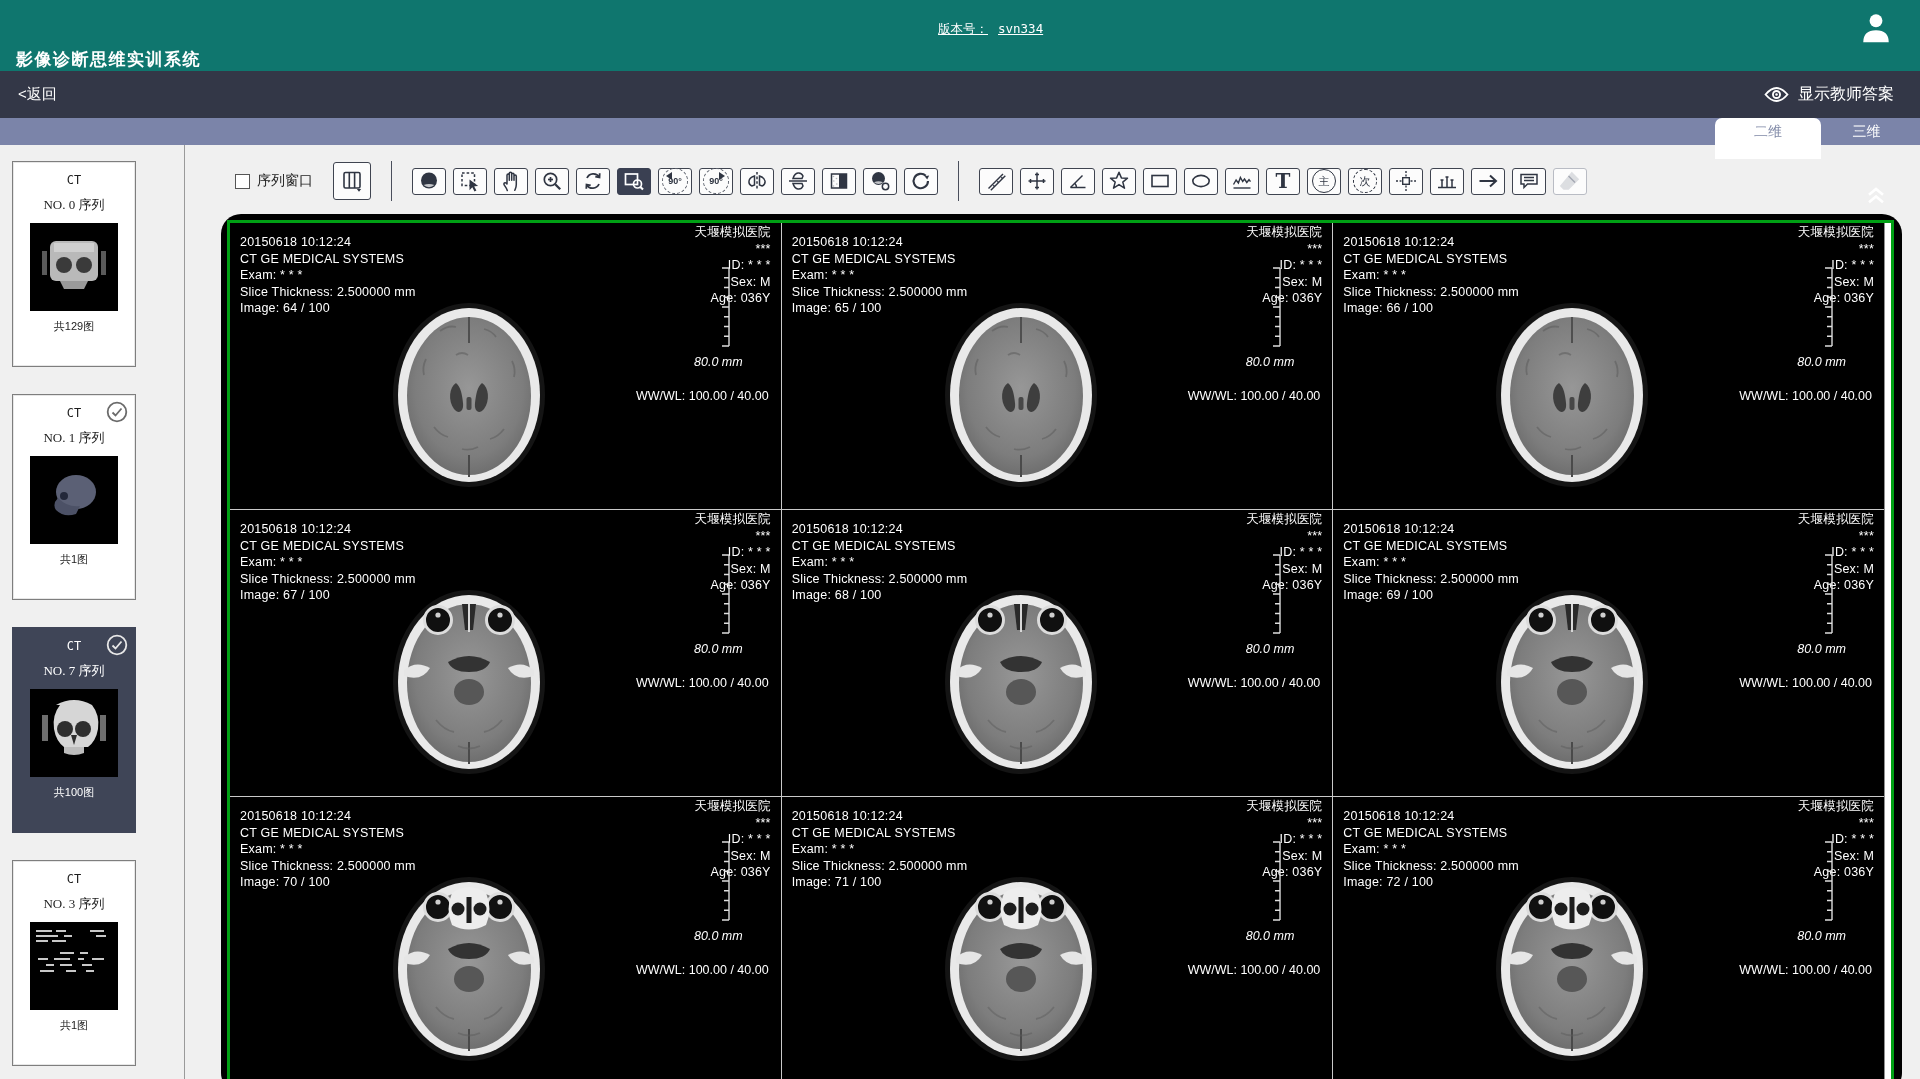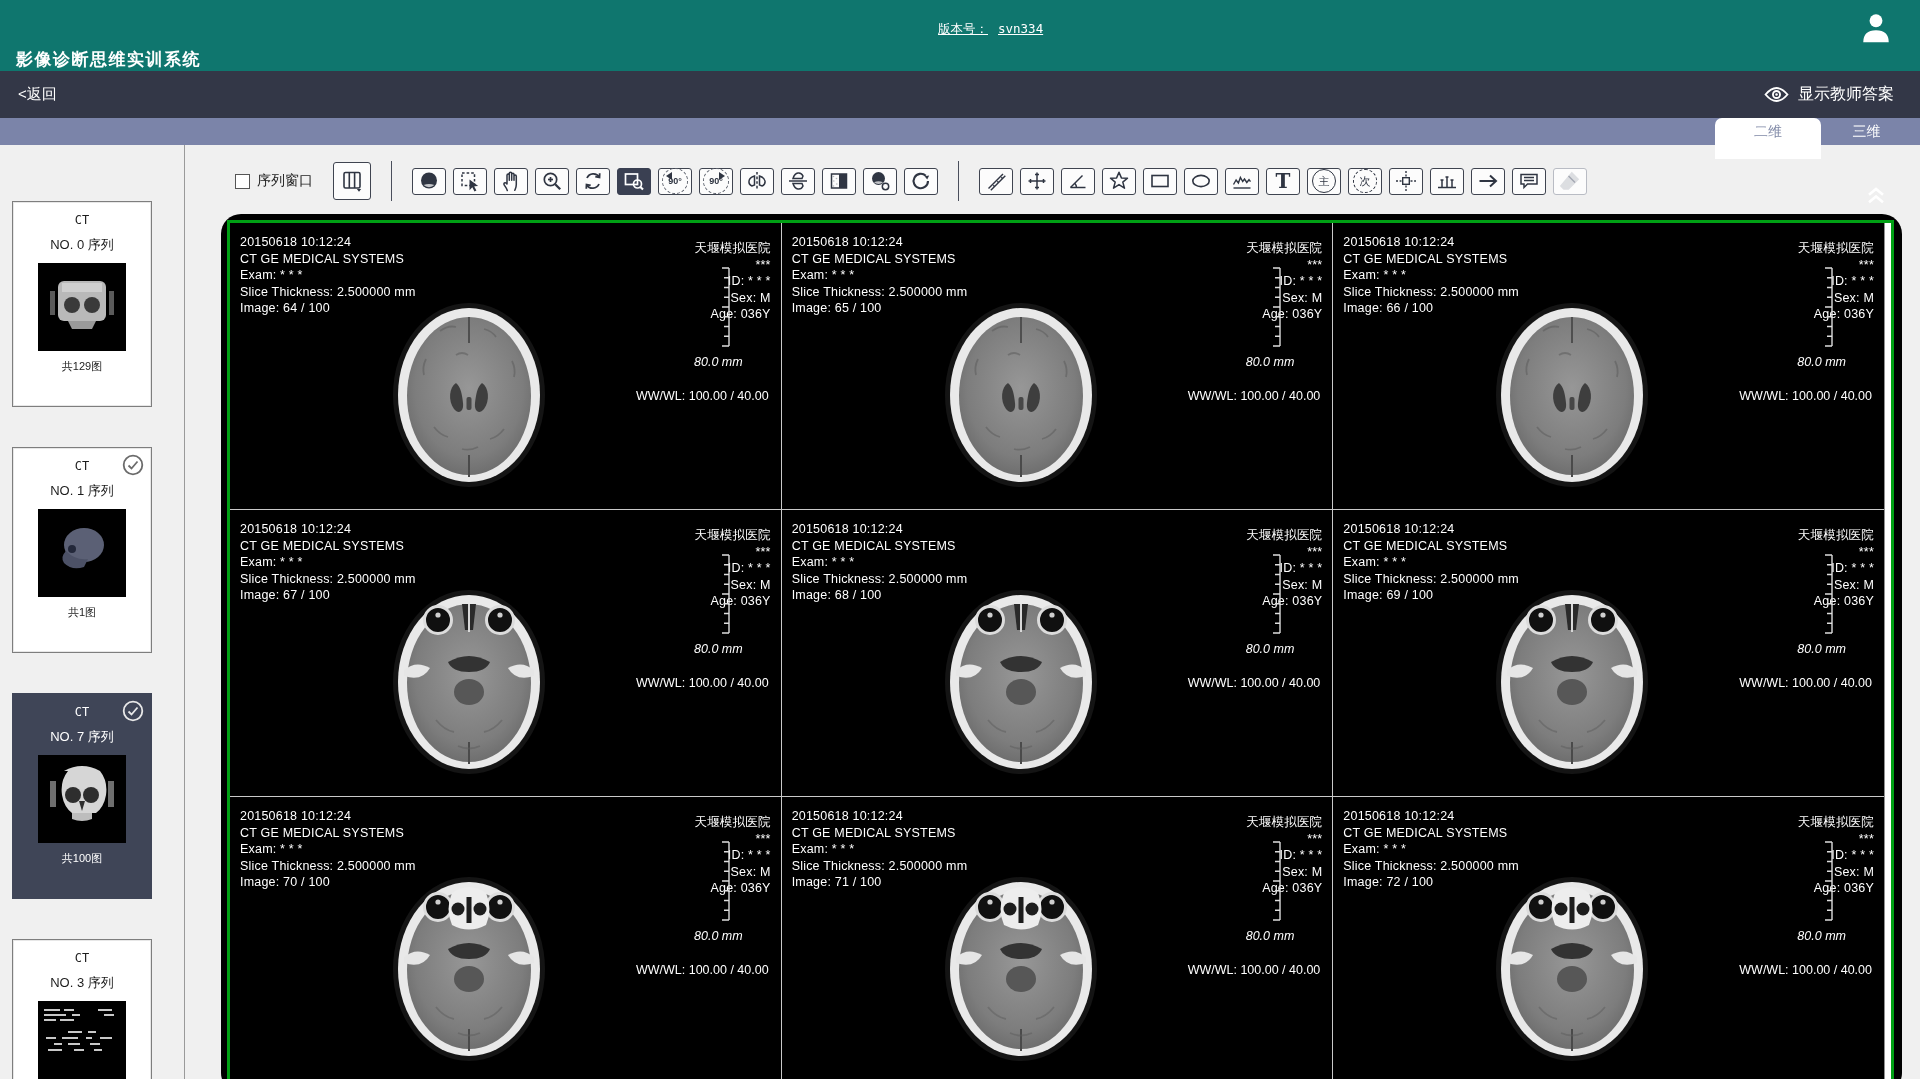--- a/index.html
+++ b/index.html
@@ -16,26 +16,26 @@
   .back-link{margin-left:18px;font-size:15px;cursor:pointer;}
   .show-answer{margin-left:auto;margin-right:26px;display:flex;align-items:center;gap:9px;font-size:16px;cursor:pointer;}
   
   .tabstrip{height:27px;background:#7b84a9;position:relative;}
   .tabs{position:absolute;right:8px;top:0;display:flex;height:41px;}
   .tab{min-width:75px;padding:0 8px;text-align:center;line-height:27px;font-size:14px;color:#fff;cursor:pointer;}
   .tab.active{background:#fff;color:#7f88a6;border-radius:7px 7px 0 0;min-width:90px;}
   
   .content{display:flex;height:948px;background:#f0f0f0;}
   .sidebar{width:185px;border-right:1px solid #9a9a9a;padding:16px 0 0 12px;box-sizing:border-box;position:relative;}
-  .card{width:140px;border:1px solid #7e7e7e;background:#fff;color:#1c1c1c;text-align:center;
+  .card{width:124px;border:1px solid #7e7e7e;background:#fff;color:#1c1c1c;text-align:center;
         position:relative;height:206px;margin-bottom:27px;box-sizing:border-box;padding-top:11px;cursor:pointer;
-        box-shadow:0 0 0 1px #e7e7e7 inset;margin-top:40px;}
+        box-shadow:0 0 0 1px #e7e7e7 inset;}
   .card.selected{background:#3f4557;color:#fff;border-color:#3f4557;box-shadow:none;}
   .c-mod{font-family:"DejaVu Sans Mono",monospace;font-size:12px;}
-  .c-label{font-family:Liberation Sans, sans-serif;font-size:13px;margin-top:9px;}
+  .c-label{font-family:Liberation Serif, serif;font-size:13px;margin-top:9px;}
   .thumb{width:88px;height:88px;margin:9px auto 0;background:#000;}
   .thumb svg{display:block;}
   .c-count{margin-top:8px;font-size:11px;}
   .check{position:absolute;top:6px;right:7px;color:#6b6b6b;}
   .card.selected .check{color:#e8e8e8;}
   .next-card-edge{position:absolute;left:12px;bottom:0;width:118px;height:6px;background:#3a4052;}
   
   .main{flex:1;position:relative;}
   .toolbar{display:flex;align-items:center;height:46px;margin:13px 0 0 50px;gap:7px;}
   .cb-group{display:flex;align-items:center;gap:7px;margin-right:13px;font-size:14px;color:#222;cursor:pointer;}
@@ -59,21 +59,21 @@
   
   .viewport{position:absolute;left:36px;right:18px;top:69px;height:866px;background:#000;
             padding:6px 8px 7px 6px;box-sizing:content-box;display:flex;border-radius:20px;}
   .vp-frame{flex:1;border:3px solid #00a014;display:flex;}
   .cells{flex:1;display:grid;grid-template-columns:repeat(3,1fr);grid-template-rows:repeat(3,1fr);
          gap:1px;background:#c9c9c9;}
   .vtrack{width:6px;background:#fff;border-left:1px solid #8f8f8f;cursor:pointer;}
   .cell{background:#000;position:relative;overflow:hidden;color:#fff;}
   .ol{position:absolute;font-size:12.5px;line-height:16.5px;letter-spacing:.2px;}
   .ol-left{top:11px;left:10px;}
-  .ol-right{top:17px;right:10px;text-align:right;}
+  .ol-right{top:1px;right:10px;text-align:right;}
   .anat{position:absolute;left:158px;top:74px;width:162px;height:192px;}
   .ruler{position:absolute;right:50px;top:44px;}
   .mmlabel{position:absolute;right:38px;top:132px;font-style:italic;font-size:12.5px;}
   .wwwl{position:absolute;right:12px;top:166px;font-size:12.5px;}
   .hidden-defs{position:absolute;width:0;height:0;overflow:hidden;}
 </style>
 </head>
 <body>
 
 <svg class="hidden-defs" aria-hidden="true">

